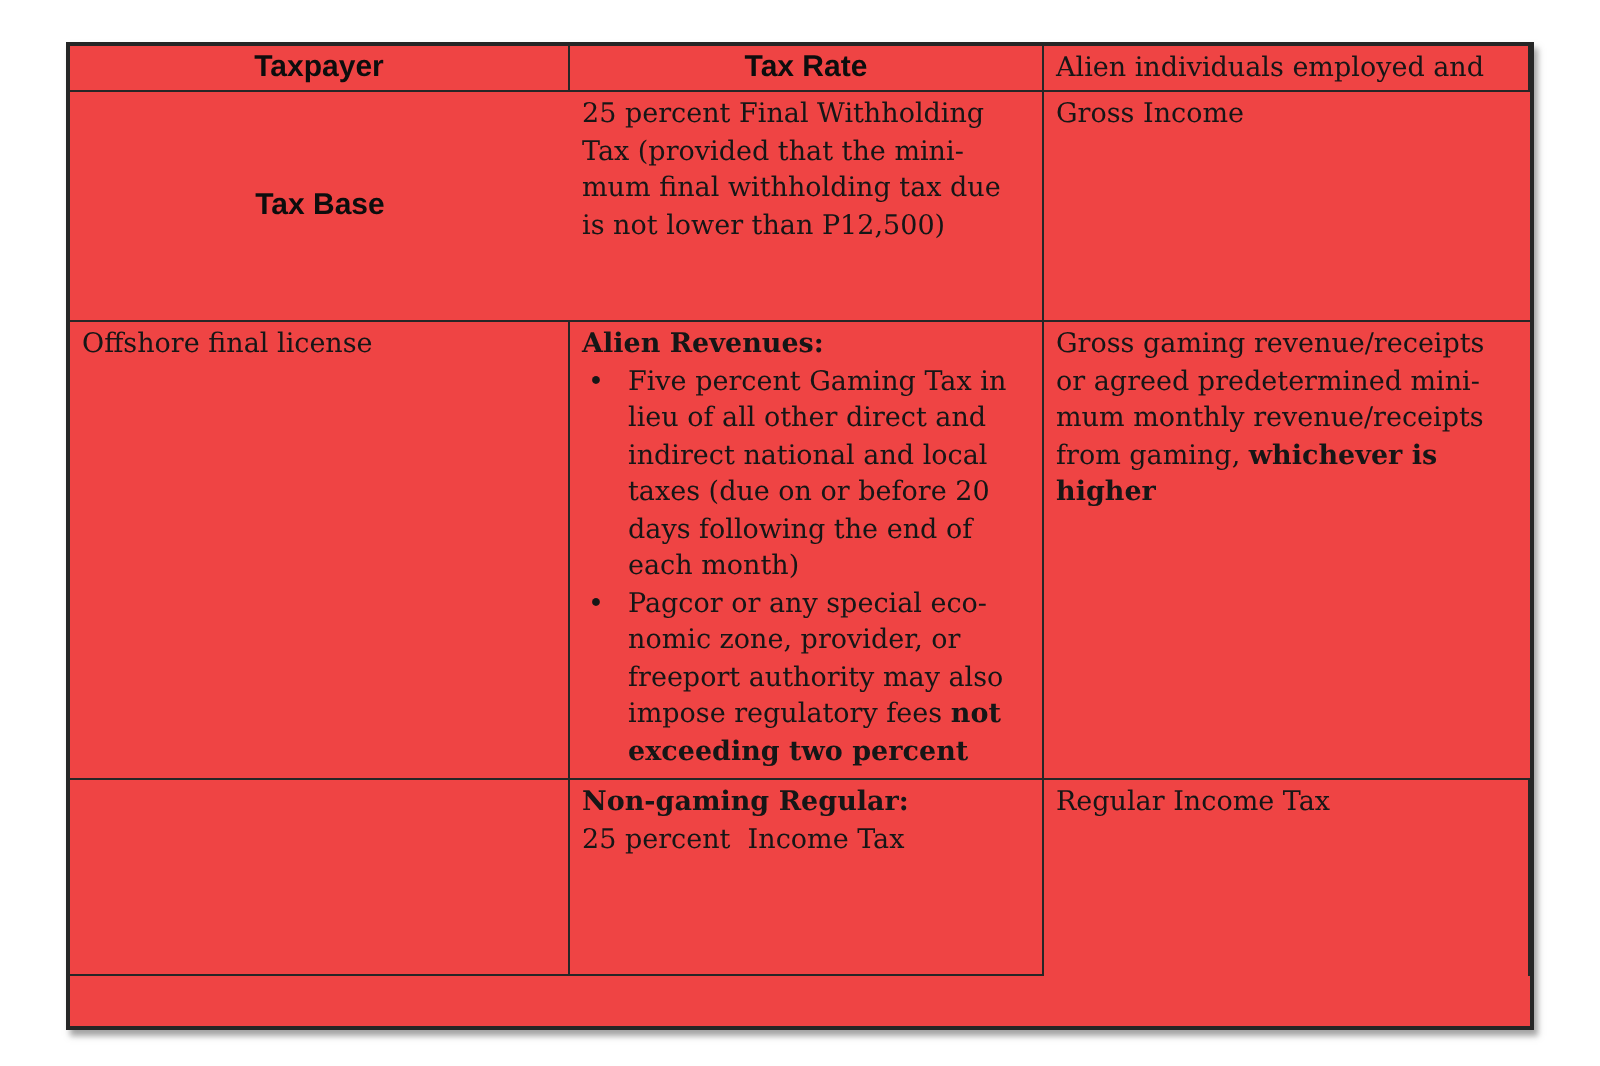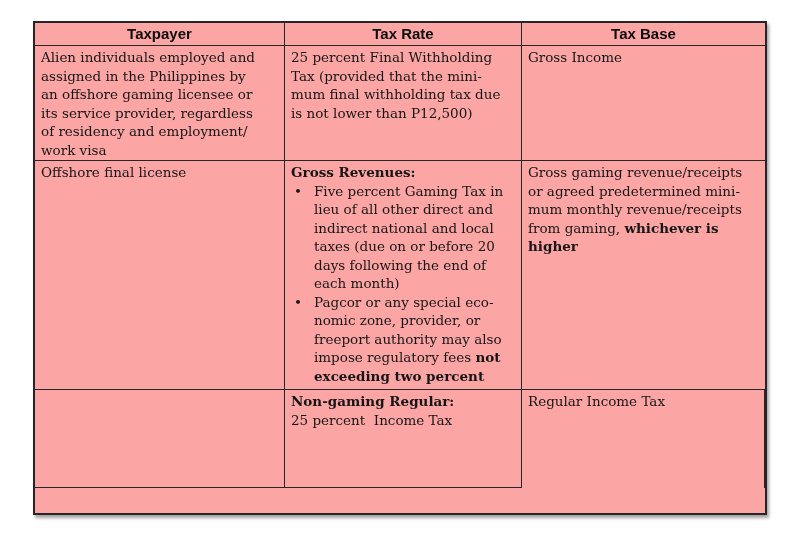--- a/index.html
+++ b/index.html
@@ -1,19 +1,19 @@
 <!DOCTYPE html>
 <html><head>
 <meta charset="utf-8">
 <style>
   html,body{margin:0;padding:0;}
   .page{position:relative;width:800px;height:533px;background:#ffffff;overflow:hidden;}
   .tax-table{
     position:absolute;left:33px;top:21px;width:734px;height:494px;
-    box-sizing:border-box;border:2px solid #262626;background:#fca5a5;
+    box-sizing:border-box;border:2px solid #262626;background:#ef4444;
     display:grid;grid-template-columns:250px 237px 1fr;grid-template-rows:23px 115px 229px 98px 1fr;
     box-shadow:2px 3px 3px rgba(90,90,90,0.55);
   }
   .cell{
     box-sizing:border-box;border-right:1px solid #262626;border-bottom:1px solid #262626;
     padding:2px 6px 2px 6px;overflow:hidden;
     font-family:"DejaVu Serif", serif;font-size:13.5px;line-height:18.5px;color:#161616;
   }
   .last-col{border-right:none;}
   .last-row{border-bottom:none;}
@@ -29,37 +29,37 @@
   strong{font-weight:bold;}
 </style>
 </head>
 <body>
 
 <div class="page">
   <div class="tax-table">
 
     <div class="cell header-cell">Taxpayer</div>
     <div class="cell header-cell">Tax Rate</div>
-    <div class="cell header-cell last-col">Tax Base</div>
-
     <div class="cell"><span class="pw">Alien individuals employed and
 assigned in the Philippines by
 an offshore gaming licensee or
 its service provider, regardless
 of residency and employment/
 work visa</span></div>
+
+    <div class="cell header-cell last-col">Tax Base</div>
     <div class="cell"><span class="pw">25 percent Final Withholding
 Tax (provided that the mini-
 mum final withholding tax due
 is not lower than P12,500)</span></div>
     <div class="cell last-col"><span class="pw">Gross Income</span></div>
 
     <div class="cell"><span class="pw">Offshore final license</span></div>
     <div class="cell">
-      <strong class="block-head">Gross Revenues:</strong>
+      <strong class="block-head">Alien Revenues:</strong>
       <div class="bullet-item">
           <span class="bullet-dot">•</span>
           <span class="bullet-text pw">Five percent Gaming Tax in
 lieu of all other direct and
 indirect national and local
 taxes (due on or before 20
 days following the end of
 each month)</span>
         </div>
       <div class="bullet-item">

